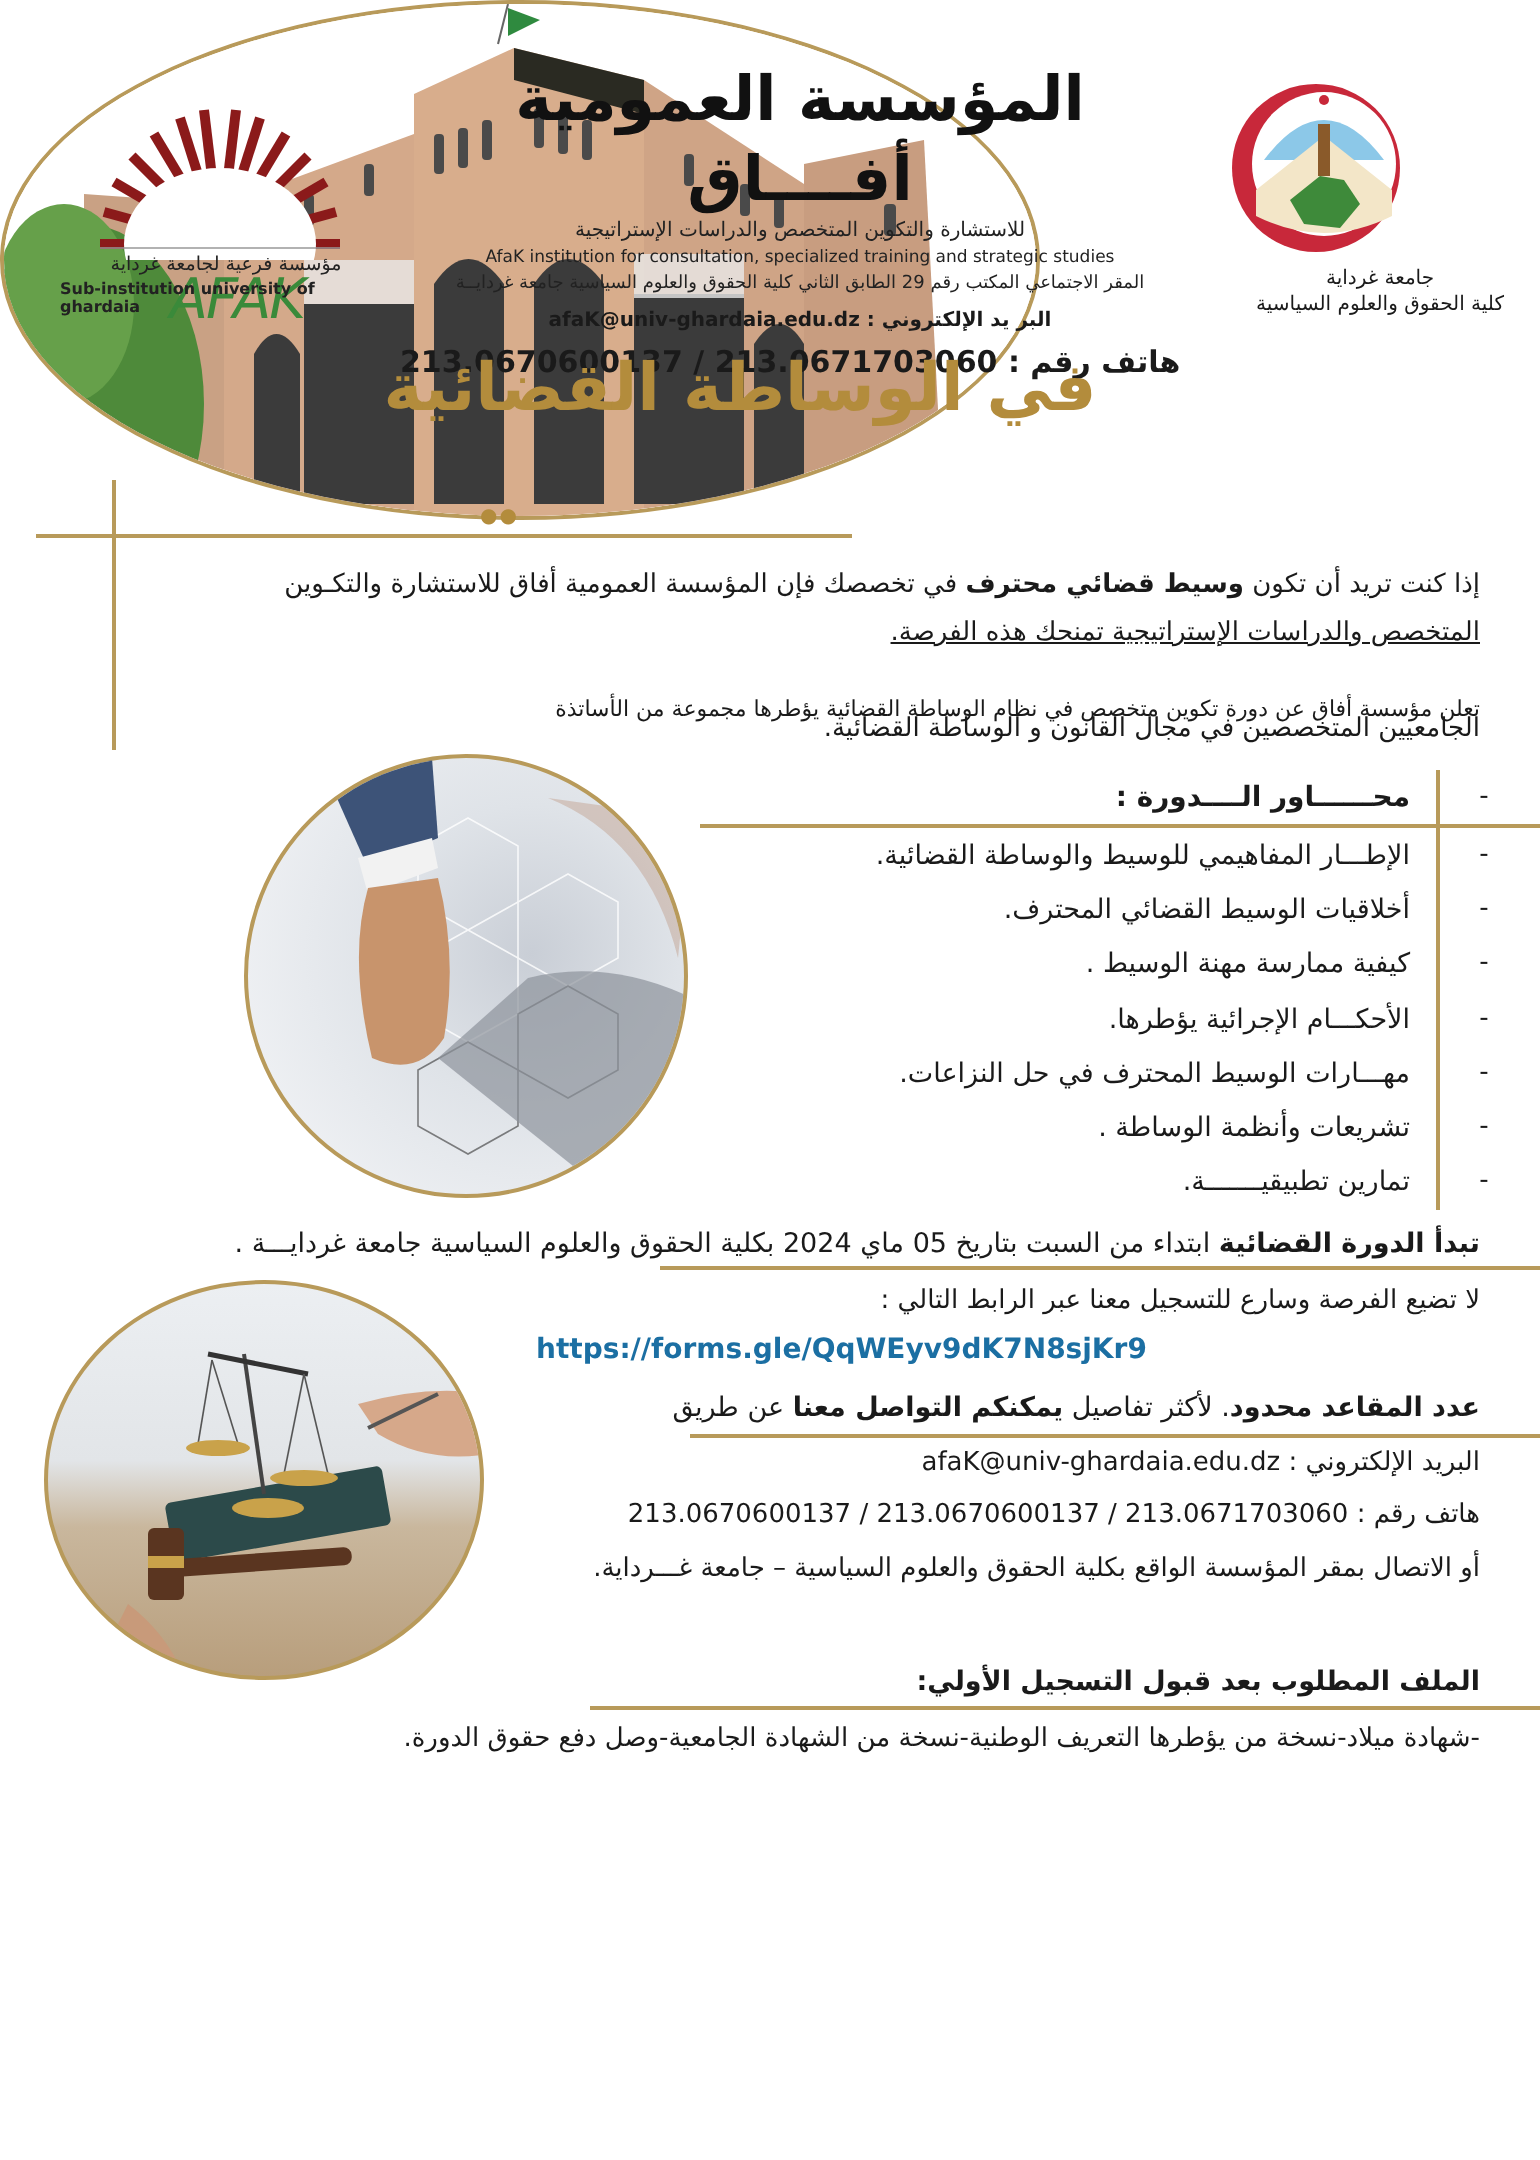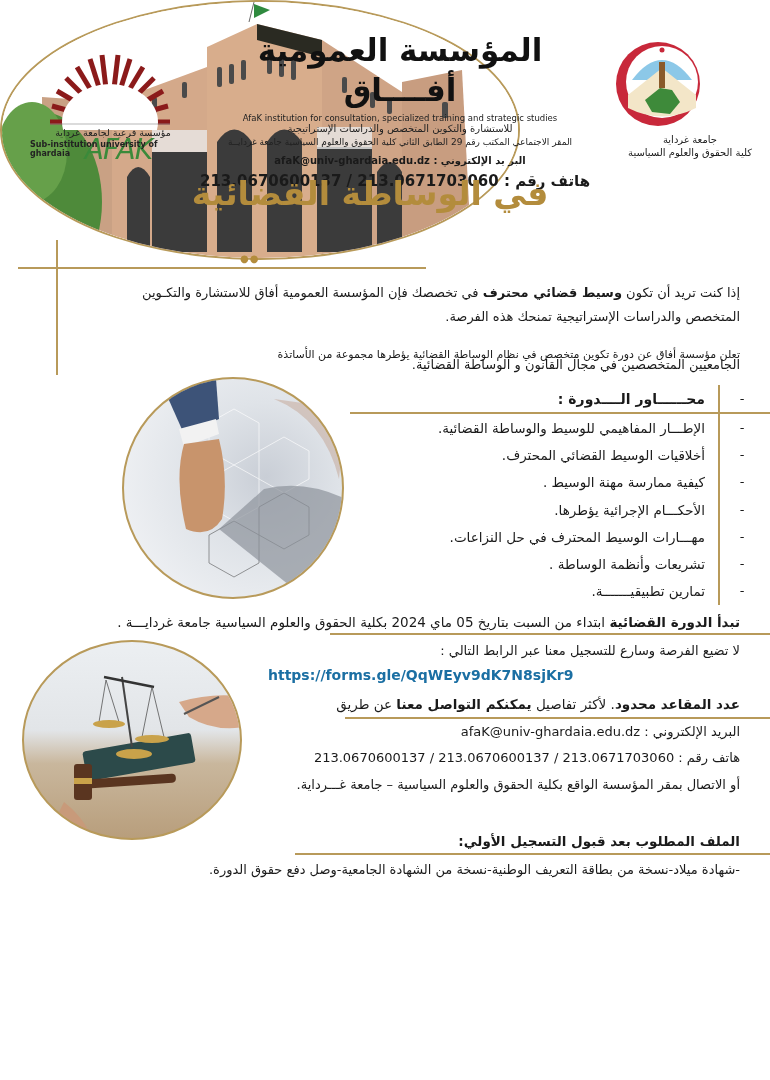--- a/index.html
+++ b/index.html
@@ -84,22 +84,22 @@
     <ellipse cx="70" cy="72" rx="48" ry="38" fill="#ffffff"></ellipse>
     <line x1="10" y1="74" x2="130" y2="74" stroke="#999" stroke-width="0.7"></line>
   </svg>
   <div id="afak-word">AFAK</div>
   <div id="afak-sub-ar">مؤسسة فرعية لجامعة غرداية</div>
   <div id="afak-sub-en">Sub-institution university of ghardaia</div>
 </div>
 
 <div id="header-center" class="abs">
   <div id="org-title">المؤسسة العمومية أفــــاق</div>
+  <div id="org-subtitle-ar">للاستشارة والتكوين المتخصص والدراسات الإستراتيجية</div>
   <div id="org-subtitle-en">AfaK institution for consultation, specialized training and strategic studies</div>
-  <div id="org-subtitle-ar">للاستشارة والتكوين المتخصص والدراسات الإستراتيجية</div>
   <div id="org-address">المقر الاجتماعي المكتب رقم 29 الطابق الثاني كلية الحقوق والعلوم السياسية جامعة غردايــة</div>
   <div id="header-email">البر يد الإلكتروني : afaK@univ-ghardaia.edu.dz</div>
   <div id="header-phone">هاتف رقم : 213.0671703060 / 213.0670600137</div>
 </div>
 
 <div id="univ-logo" class="abs">
   <svg width="160" height="92" viewBox="0 0 160 92">
     <circle cx="48" cy="44" r="42" fill="#c8283a"></circle>
     <circle cx="52" cy="42" r="36" fill="#ffffff"></circle>
     <path d="M22 40 Q52 0 82 40 Z" fill="#8cc8e8"></path>
@@ -115,21 +115,21 @@
 <div id="main-title" class="abs">
   <div>في الوساطة القضائية</div>
 </div>
 <div id="title-dots" class="abs">●●</div>
 <div id="title-rule" class="abs"></div>
 <div id="left-vrule-top" class="abs"></div>
 
 <div class="p-line" style="top:283px;">
   <span>إذا كنت تريد أن تكون </span><b>وسيط قضائي محترف</b><span> في تخصصك فإن المؤسسة العمومية  أفاق للاستشارة والتكـوين</span>
 </div>
-<div class="p-line" style="top:307px;">المتخصص والدراسات الإستراتيجية تمنحك هذه الفرصة.</div>
+<div class="p-line" style="top:307px;text-decoration:underline;">المتخصص والدراسات الإستراتيجية تمنحك هذه الفرصة.</div>
 <div class="p-line" style="top:345px; font-size:11px; letter-spacing:0.15px;">تعلن مؤسسة أفاق عن دورة تكوين متخصص في نظام الوساطة القضائية يؤطرها مجموعة من الأساتذة</div>
 <div class="p-line" style="top:355px;">الجامعيين المتخصصين في مجال القانون  و الوساطة القضائية.</div>
 
 <div id="photo-handshake" class="circle-photo">
   <svg width="222" height="222" viewBox="0 0 222 222">
     <g stroke="#ffffff" stroke-width="0.8" fill="none" opacity="0.8">
       <polygon points="110,30 135,44 135,72 110,86 85,72 85,44"></polygon>
       <polygon points="160,58 185,72 185,100 160,114 135,100 135,72"></polygon>
       <polygon points="110,86 135,100 135,128 110,142 85,128 85,100"></polygon>
     </g>
@@ -199,21 +199,21 @@
     <rect x="50" y="122" width="18" height="36" rx="3" fill="#5a3520"></rect>
     <rect x="50" y="136" width="18" height="6" fill="#c9a24a"></rect>
     <path d="M155 60 Q190 50 220 55 L220 85 Q190 90 165 75 Z" fill="#d6a88a"></path>
     <line x1="160" y1="72" x2="195" y2="55" stroke="#555" stroke-width="2"></line>
     <path d="M40 160 Q60 175 70 200 L20 200 Z" fill="#c89a7a"></path>
   </svg>
 </div>
 
 <div class="p-line" style="top:831px; font-size:13.5px; font-weight:bold;">الملف المطلوب بعد قبول التسجيل الأولي:</div>
 <div class="gold-rule" style="left:295px; top:853px; width:475px;"></div>
-<div class="p-line" style="top:860px;">-شهادة ميلاد-نسخة من بطاقة التعريف الوطنية-نسخة من الشهادة الجامعية-وصل دفع حقوق الدورة.</div>
+<div class="p-line" style="top:860px;">-شهادة ميلاد-نسخة من يؤطرها التعريف الوطنية-نسخة من الشهادة الجامعية-وصل دفع حقوق الدورة.</div>
 
 <div id="photo-building">
   <svg width="520" height="260" viewBox="0 0 520 260">
     <rect x="0" y="0" width="520" height="260" fill="#ffffff"></rect>
     <polygon points="40,95 110,100 110,260 40,260" fill="#c9a184"></polygon>
     <polygon points="110,100 205,65 205,260 110,260" fill="#d4a98a"></polygon>
     <polygon points="205,45 255,22 320,38 320,260 205,260" fill="#d8ad8c"></polygon>
     <polygon points="320,38 400,90 400,260 320,260" fill="#cfa486"></polygon>
     <polygon points="400,80 460,68 470,260 400,260" fill="#c89d80"></polygon>
     <polygon points="255,22 320,38 320,55 255,38" fill="#2a2a22"></polygon>

